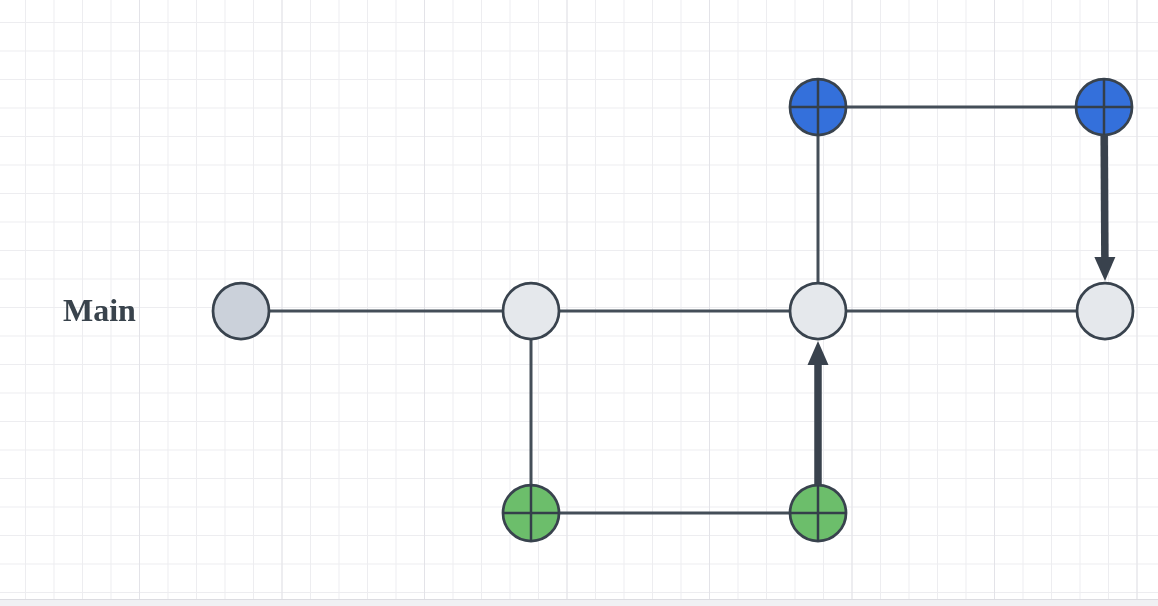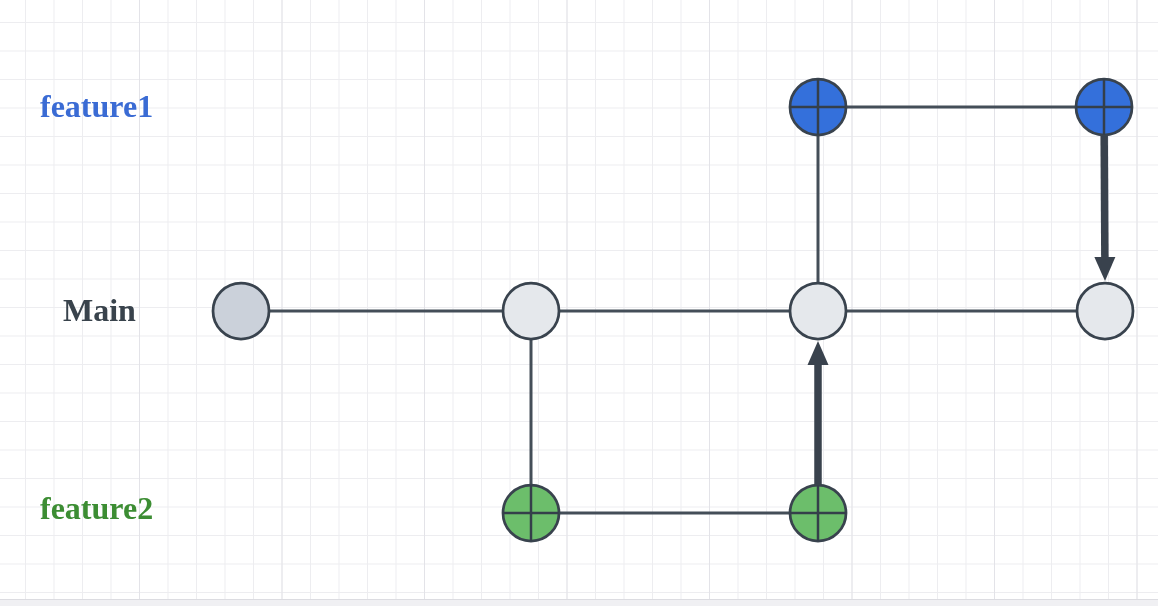--- a/index.html
+++ b/index.html
@@ -98,18 +98,16 @@
           <line x1="531" y1="485" x2="531" y2="541" stroke="#343f4a" stroke-width="2.5"></line>
         </g>
         <g>
           <circle cx="818" cy="513" r="28" fill="#6cbe6b" stroke="#39434e" stroke-width="2.75"></circle>
           <line x1="790" y1="513" x2="846" y2="513" stroke="#343f4a" stroke-width="2.5"></line>
           <line x1="818" y1="485" x2="818" y2="541" stroke="#343f4a" stroke-width="2.5"></line>
         </g>
       </g>
   </svg>
 
-  <div class="branch-label" style="left: 40px; top: 106px; color: rgb(58, 107, 212);">feature1</div>
   <div class="branch-label" style="left: 63px; top: 310px; color: rgb(57, 67, 76); text-align: right;">Main</div>
-  <div class="branch-label" style="left: 40px; top: 508px; color: rgb(60, 141, 51);">feature2</div>
 
   <div class="page-bottom-edge"></div>
 </div>
 
 </body></html>

